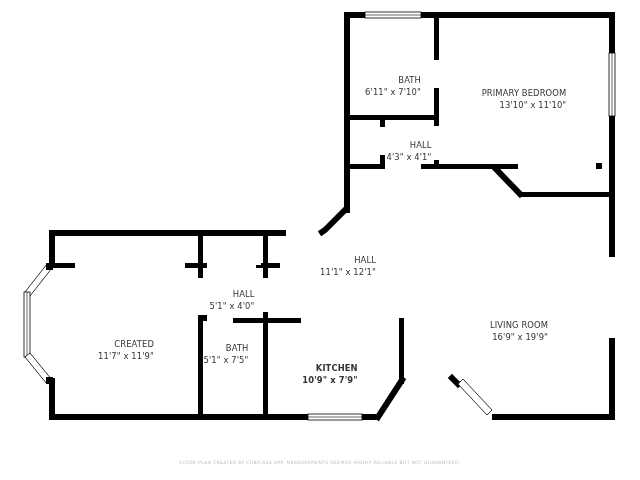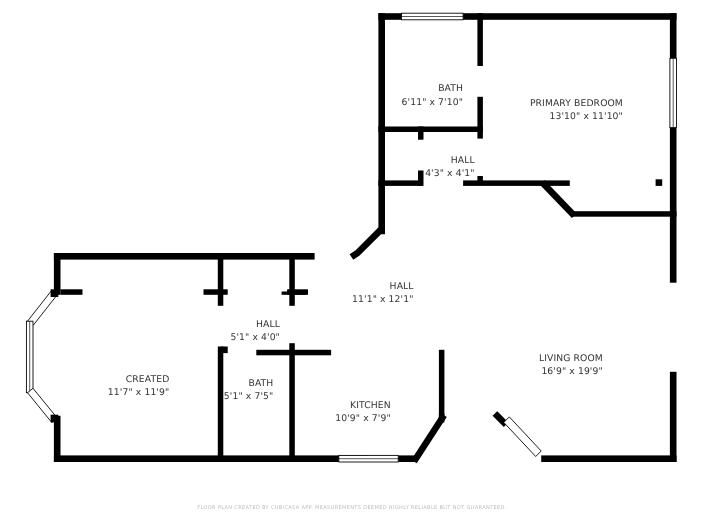--- a/index.html
+++ b/index.html
@@ -120,18 +120,18 @@
   <span class="dim">5'1" x 4'0"</span>
 </div>
 <div class="room-label" style="left:126px; top:338px;">
   <span class="name">CREATED</span>
   <span class="dim">11'7" x 11'9"</span>
 </div>
 <div class="room-label" style="left:226px; top:342px;">
   <span class="name">BATH</span>
   <span class="dim">5'1" x 7'5"</span>
 </div>
-<div class="room-label" style="left:330px; top:362px;">
+<div class="room-label" style="left:330px; top:362px;font-weight:bold;">
   <span class="name">KITCHEN</span>
   <span class="dim">10'9" x 7'9"</span>
 </div>
 
 <div class="footer">FLOOR PLAN CREATED BY CUBICASA APP. MEASUREMENTS DEEMED HIGHLY RELIABLE BUT NOT GUARANTEED.</div>
 
 </body></html>

